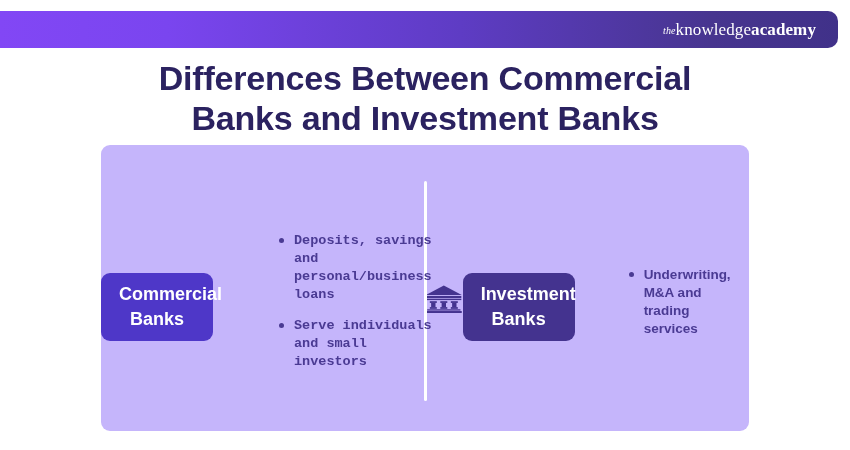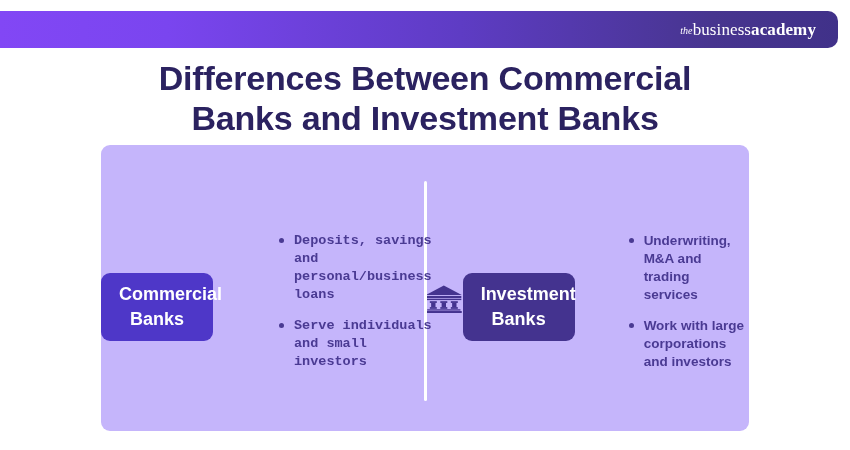--- a/index.html
+++ b/index.html
@@ -150,21 +150,21 @@
     border-radius: 50%;
     background: #4a3a93;
   }
 </style>
 </head>
 <body>
 
 <div class="header-bar">
   <div class="brand-logo">
     <span class="brand-the">the</span>
-      <span class="brand-knowledge">business</span>
+      <span class="brand-knowledge">knowledge</span>
       <span class="brand-academy">academy</span>
   </div>
 </div>
 
 <div class="page-title">
   <span class="line">Differences Between Commercial</span>
   <span class="line">Banks and Investment Banks</span>
 </div>
 
 <div class="compare-card">
@@ -218,17 +218,16 @@
       <rect x="2" y="60.5" width="82" height="4.5" fill="#44338f"></rect>
     </svg>
 
     <div class="badge right">
       <span>Investment</span><br>
       <span>Banks</span>
     </div>
 
     <ul class="bullets">
       <li>Underwriting, M&amp;A and trading services</li>
-      <li>Work with large corporations and investors</li>
     </ul>
   </div>
 
 </div>
 
 </body></html>

